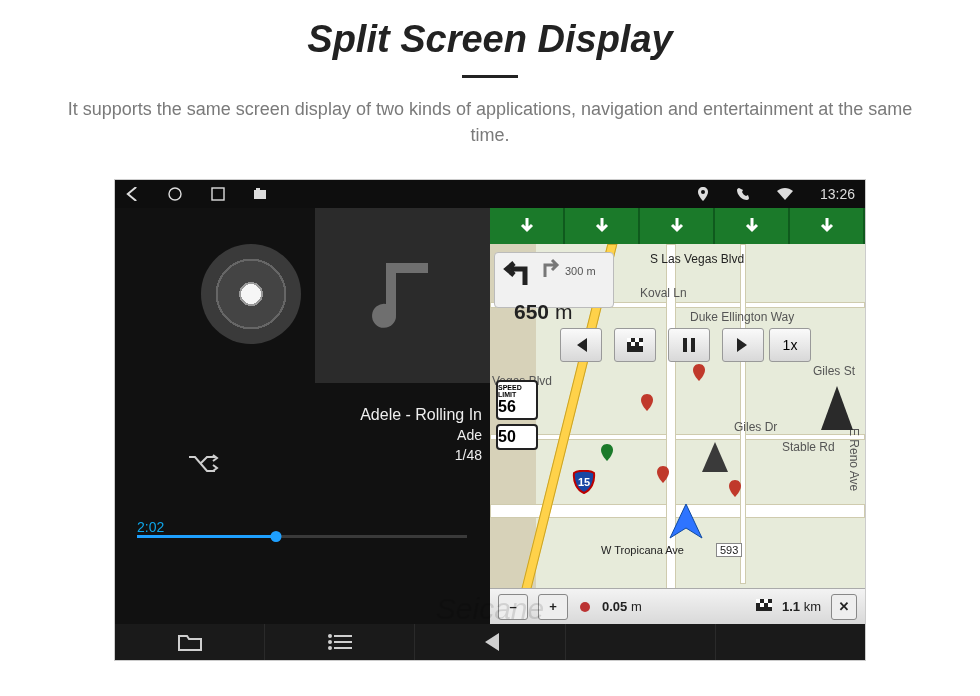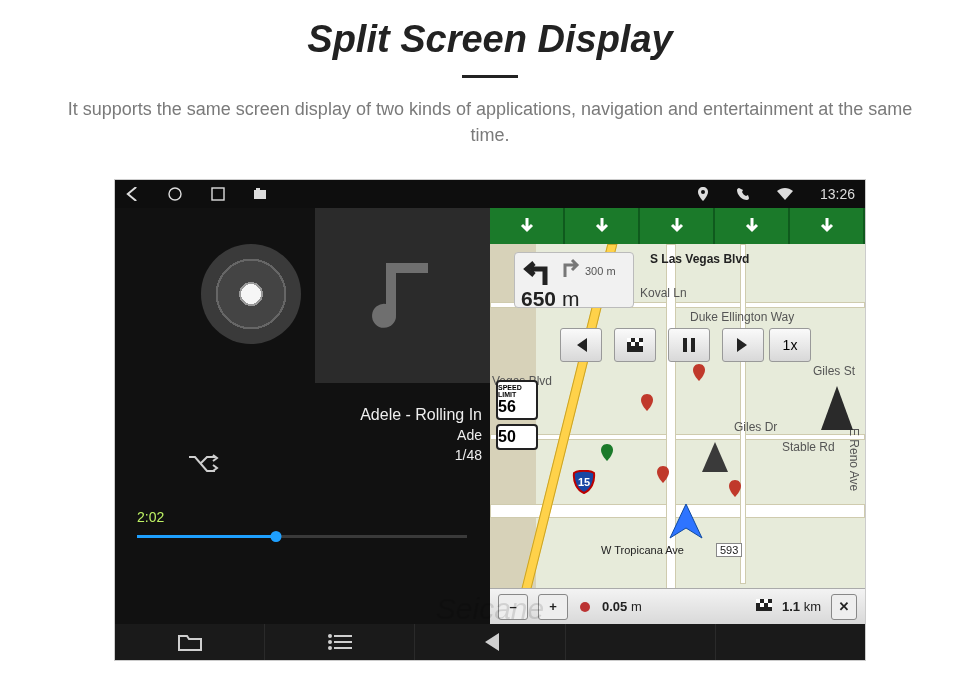--- a/index.html
+++ b/index.html
@@ -17,33 +17,33 @@
 
 .split{height:416px;display:flex}
 .music{width:50%;background:#111;color:#eee;position:relative}
 .cover{position:absolute;left:200px;top:0;width:175px;height:175px;background:#2b2b2b;display:flex;align-items:center;justify-content:center}
 .disc{position:absolute;left:86px;top:36px;width:100px;height:100px;border-radius:50%;
   background:radial-gradient(circle,#f6f6f6 0 14%,#999 0 17%,#444 0 47%,#666 0 50%,#3a3a3a 0 100%)}
 .trackinfo{position:absolute;right:8px;top:196px;text-align:right;font-size:14px;line-height:1.4}
 .trackinfo .title{font-size:16px}
 .shuffle{position:absolute;left:72px;top:244px;color:#cfcfcf}
 .time{position:absolute;left:22px;bottom:86px;width:330px}
-.time .clock{color:#bef264;font-size:14px;margin-bottom:10px}
+.time .clock{color:#0ea5e9;font-size:14px;margin-bottom:0}
 .time .bar{height:3px;background:#3a3a3a;position:relative}
 .time .bar .fill{position:absolute;left:0;top:0;height:100%;width:42%;background:#1ea0ff}
 .time .bar .knob{position:absolute;left:42%;top:-4px;width:11px;height:11px;border-radius:50%;background:#1ea0ff;transform:translateX(-50%)}
 .map{width:50%;background:#eef3e3;position:relative;overflow:hidden}
 .map .greenbar{height:36px;background:#1b7a2a;display:flex}
 .map .greenbar .seg{flex:1;border-right:2px solid #0f5a1d;display:flex;align-items:center;justify-content:center;color:#fff}
 .map .land{position:absolute;inset:36px 0 0 0;
   background:
     linear-gradient(#d7d2b9,#d7d2b9) 0 0/46px 100% no-repeat,
     linear-gradient(#e7ebda,#e7ebda)}
 .map .street{position:absolute;background:#fff;border:1px solid #cfcbae}
-.map .turn{position:absolute;left:24px;top:44px;width:120px;height:56px;background:#f1f1f1;border:1px solid #bbb;border-radius:4px;padding:6px;color:#222}
+.map .turn{position:absolute;left:4px;top:44px;width:120px;height:56px;background:#f1f1f1;border:1px solid #bbb;border-radius:4px;padding:19px;color:#222}
 .map .turn .dist{font-size:21px;margin-top:28px}
 .sign{position:absolute;left:6px;width:42px;background:#fff;border:2px solid #222;border-radius:4px;text-align:left;padding:2px 0;font-weight:700}
 .sign.small{font-size:10px}
 .sign .big{font-size:16px}
 .map .here{position:absolute;left:176px;bottom:82px}
 .map .ctrl{position:absolute;top:120px;left:70px;display:flex;gap:12px}
 .map .ctrl button,.map .onex{width:42px;height:34px;background:linear-gradient(#fafafa,#d8d8d8);border:1px solid #999;border-radius:3px;font-size:14px;display:flex;align-items:center;justify-content:center}
 .map .onex{position:absolute;top:120px;right:54px}
 .map .lbl{position:absolute;font-size:12px;color:#555;white-space:nowrap}
 .map .pin{position:absolute;width:14px;height:14px}
@@ -173,21 +173,21 @@
       </div>
       <div class="land">
 
         <div class="street" style="left:0;right:0;top:260px;height:14px"></div>
         <div class="street" style="left:0;right:0;top:58px;height:6px"></div>
         <div class="street" style="left:0;right:0;top:190px;height:6px"></div>
         <div class="street" style="left:176px;top:0;bottom:0;width:10px"></div>
         <div class="street" style="left:250px;top:0;bottom:40px;width:6px"></div>
         <div class="street" style="left:70px;top:0;bottom:0;width:10px;transform:skewX(-14deg);background:#ffd24a;border-color:#c9a327"></div>
 
-        <span class="lbl" style="left:160px;top:8px;font-weight:700;color:#222">S Las Vegas Blvd</span>
+        <span class="lbl" style="left:160px;top:8px;font-weight:400;color:#222">S Las Vegas Blvd</span>
         <span class="lbl" style="left:150px;top:42px">Koval Ln</span>
         <span class="lbl" style="left:200px;top:66px">Duke Ellington Way</span>
         <span class="lbl" style="right:10px;top:120px">Giles St</span>
         <span class="lbl" style="left:244px;top:176px">Giles Dr</span>
         <span class="lbl" style="left:292px;top:196px">Stable Rd</span>
         <span class="lbl" style="right:4px;top:184px;writing-mode:vertical-rl">E Reno Ave</span>
         <span class="lbl" style="left:2px;top:130px">Vegas Blvd</span>
 
         <span class="roadlabel" style="left:108px;top:300px;border:none;background:transparent;font-weight:400">W Tropicana Ave</span>
         <span class="roadlabel" style="left:226px;top:299px">593</span>

